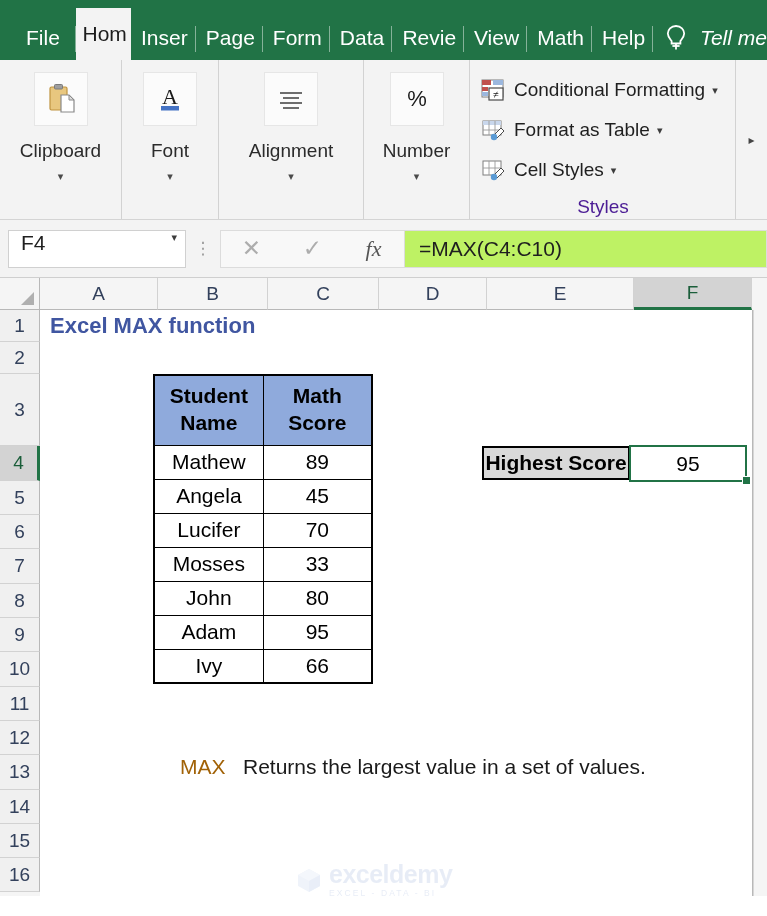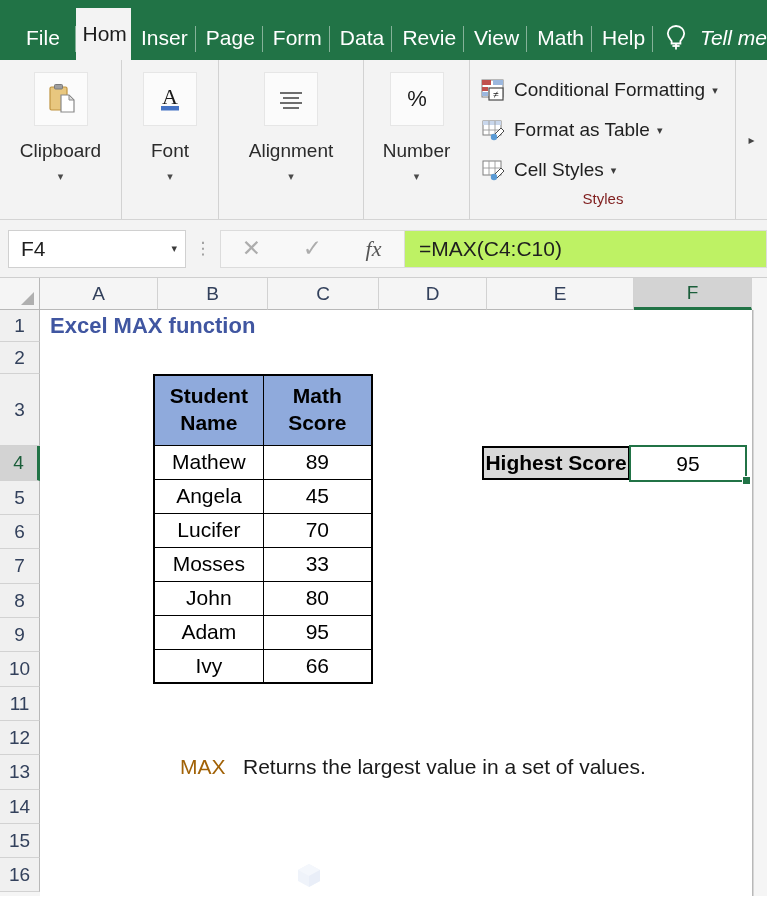--- a/index.html
+++ b/index.html
@@ -114,23 +114,23 @@
   }
   .srow .sicon {
     width: 26px; height: 24px;
     margin-right: 8px;
     flex: none;
     display: flex; align-items: center; justify-content: center;
   }
   .srow .scaret { margin-left: 7px; font-size: 11px; color: #3c3c3c; }
   #styles-title {
     text-align: center;
-    font-size: 15px;
-    color: #7f1d1d;
-    margin-top: 0;
+    font-size: 19px;
+    color: #4c1d95;
+    margin-top: 6px;
     margin-right: 40px;
   }
   #ribbon-expand {
     position: absolute;
     right: 0; top: 0; bottom: 0;
     width: 32px;
     border-left: 1px solid #d2d2d2;
     background: #f3f3f3;
     display: flex; align-items: center; justify-content: center;
     font-size: 12px; color: #444;
@@ -143,21 +143,21 @@
     background: #f3f3f3;
     border-bottom: 1px solid #cfcfcf;
     display: flex;
     align-items: center;
     padding: 0 0 0 8px;
   }
   #namebox {
     width: 178px; height: 38px;
     background: #ffffff;
     border: 1px solid #d0d0d0;
-    display: flex; align-items: center;
+    display: flex; 
     padding: 0 8px 0 12px;
     cursor: text;
   }
   #namebox-value { flex: 1; font-size: 21px; color: #1f1f1f; }
   #namebox-caret { font-size: 11px; color: #3c3c3c; }
   #fb-dots {
     width: 34px; text-align: center;
     font-size: 17px; color: #9a9a9a;
     letter-spacing: 0; line-height: 10px;
     cursor: pointer;
@@ -593,13 +593,17 @@
 </div>
 
 <div id="watermark">
   <span id="wm-cube">
     <svg width="26" height="26" viewBox="0 0 26 26">
       <path d="M13 2 L24 8 L24 19 L13 25 L2 19 L2 8 Z" fill="#DCE5F5"></path>
       <path d="M13 2 L24 8 L13 14 L2 8 Z" fill="#E8EEF9"></path>
       <path d="M13 14 L24 8 L24 19 L13 25 Z" fill="#CFDBF0"></path>
     </svg>
   </span>
+  <span id="wm-text">
+    <span id="wm-main">exceldemy</span>
+    <span id="wm-sub">EXCEL - DATA - BI</span>
+  </span>
 </div>
 
 </body></html>

